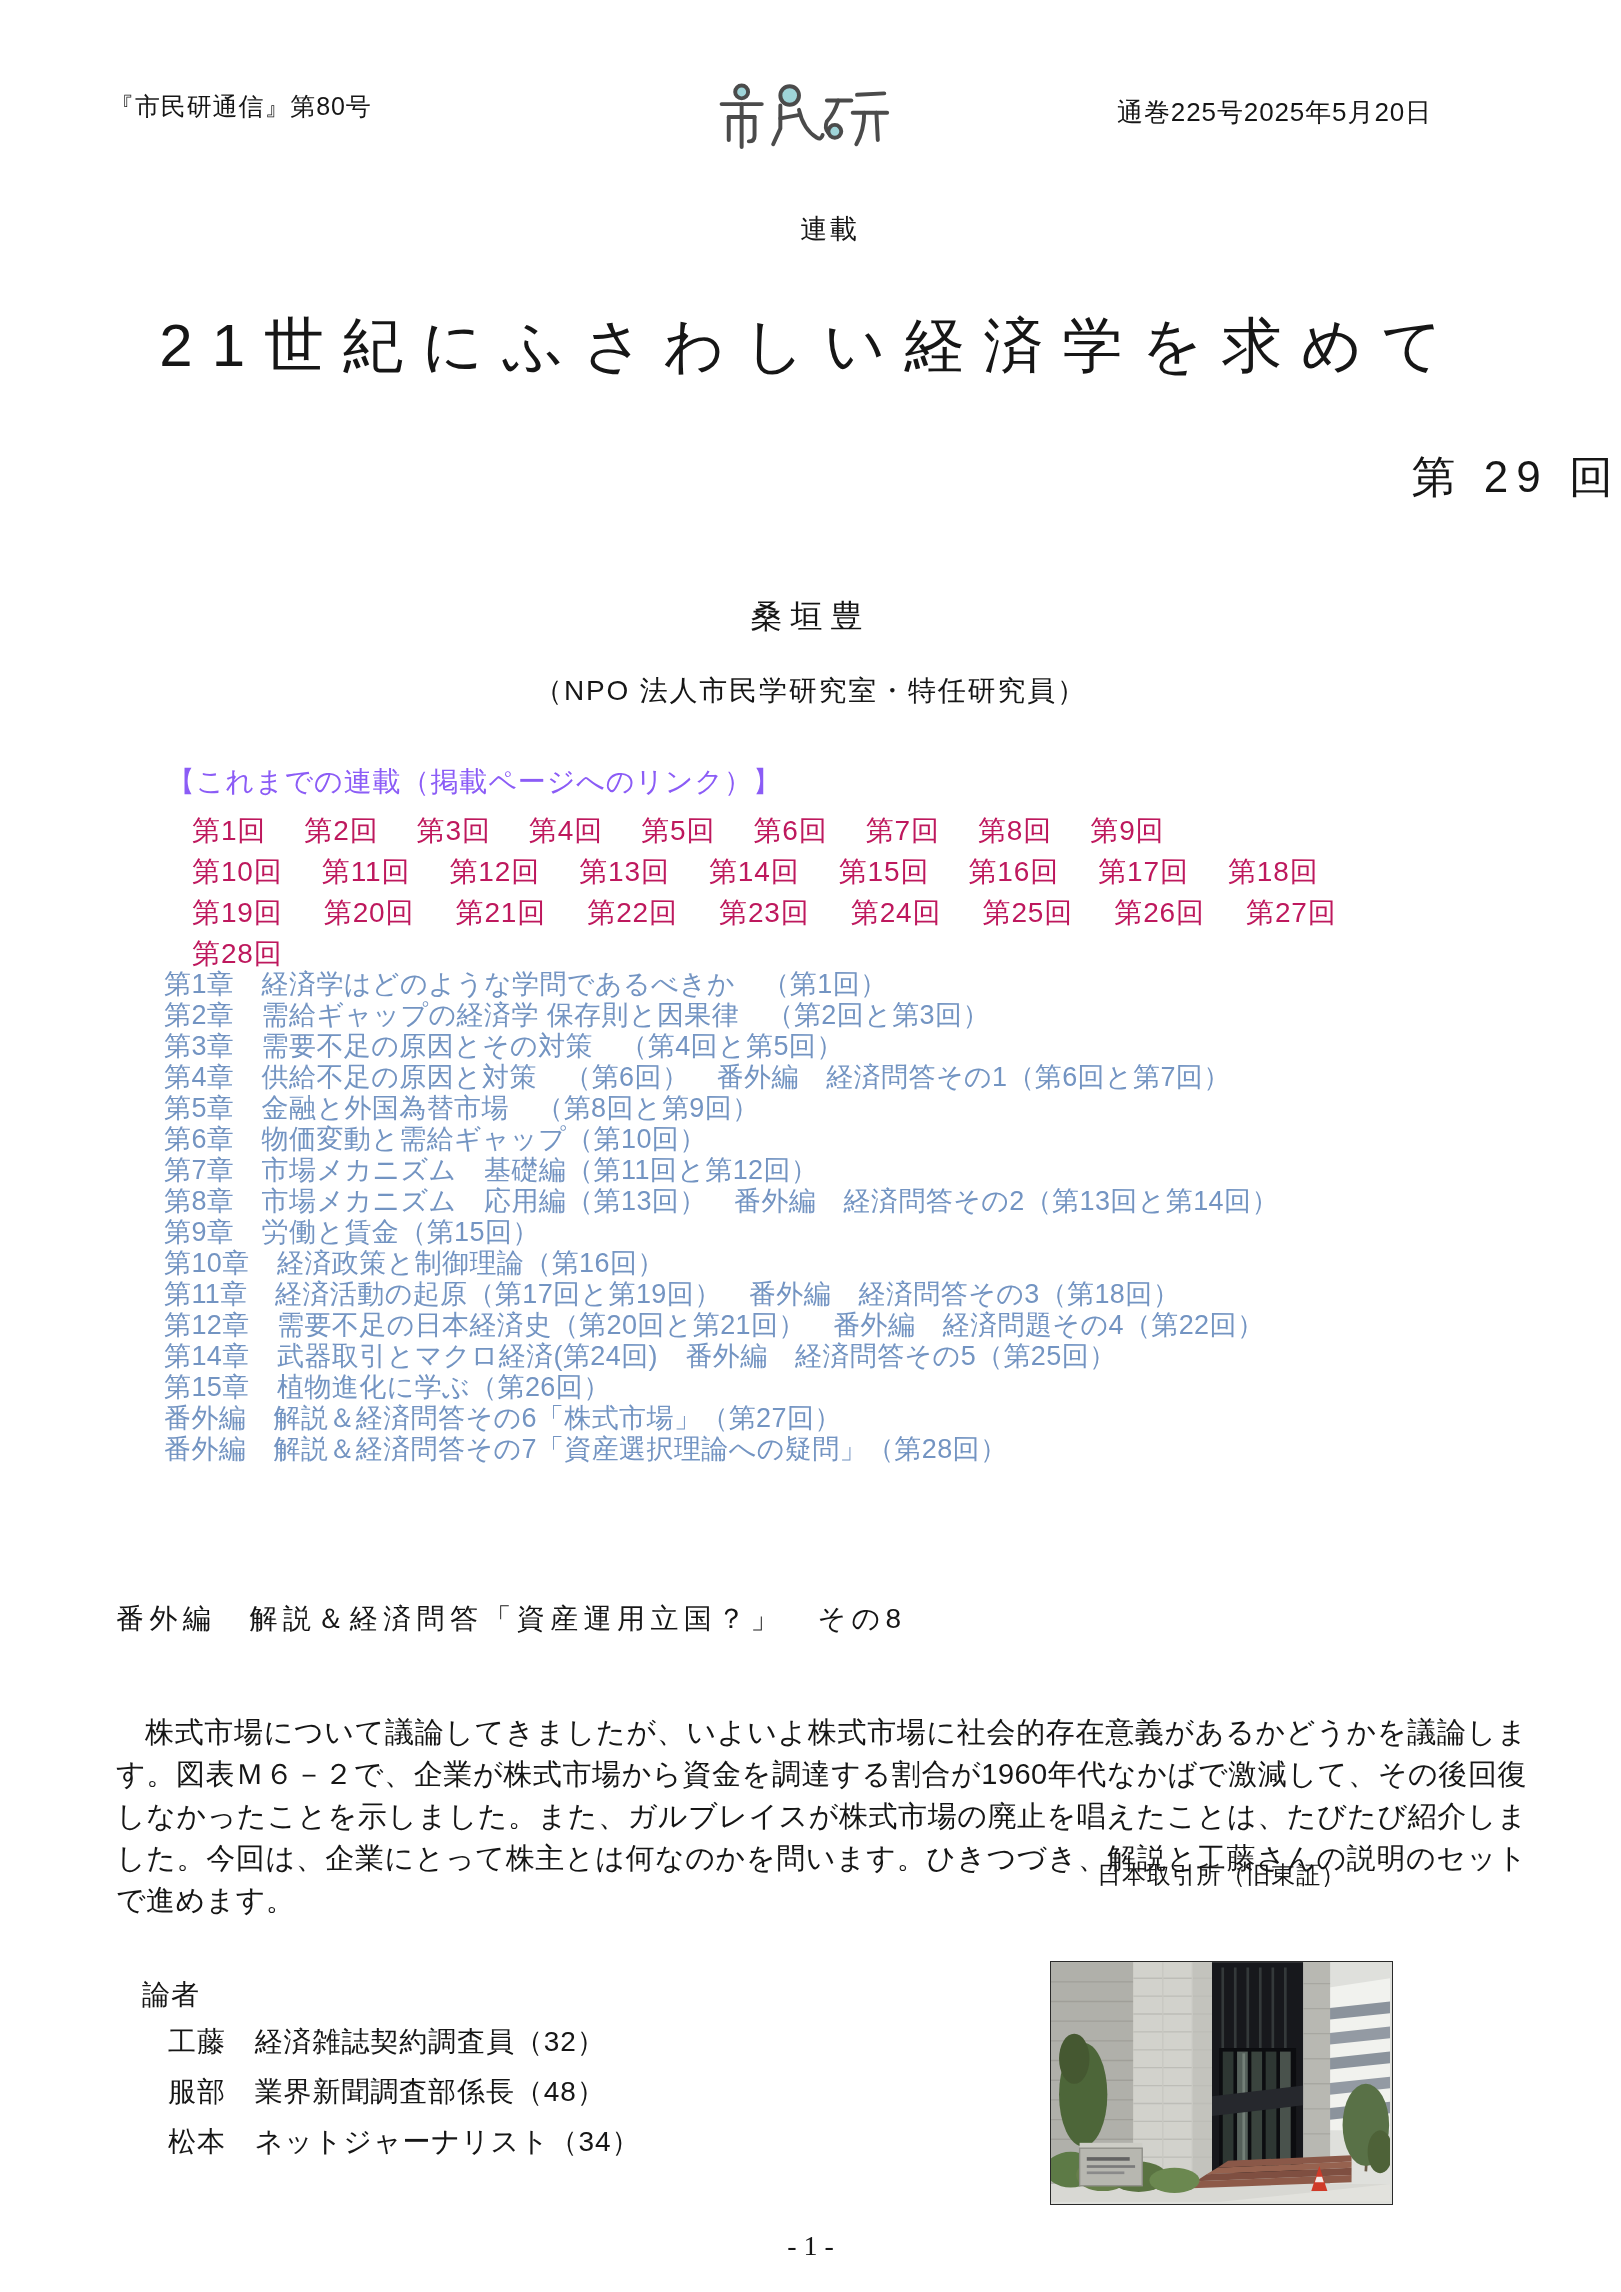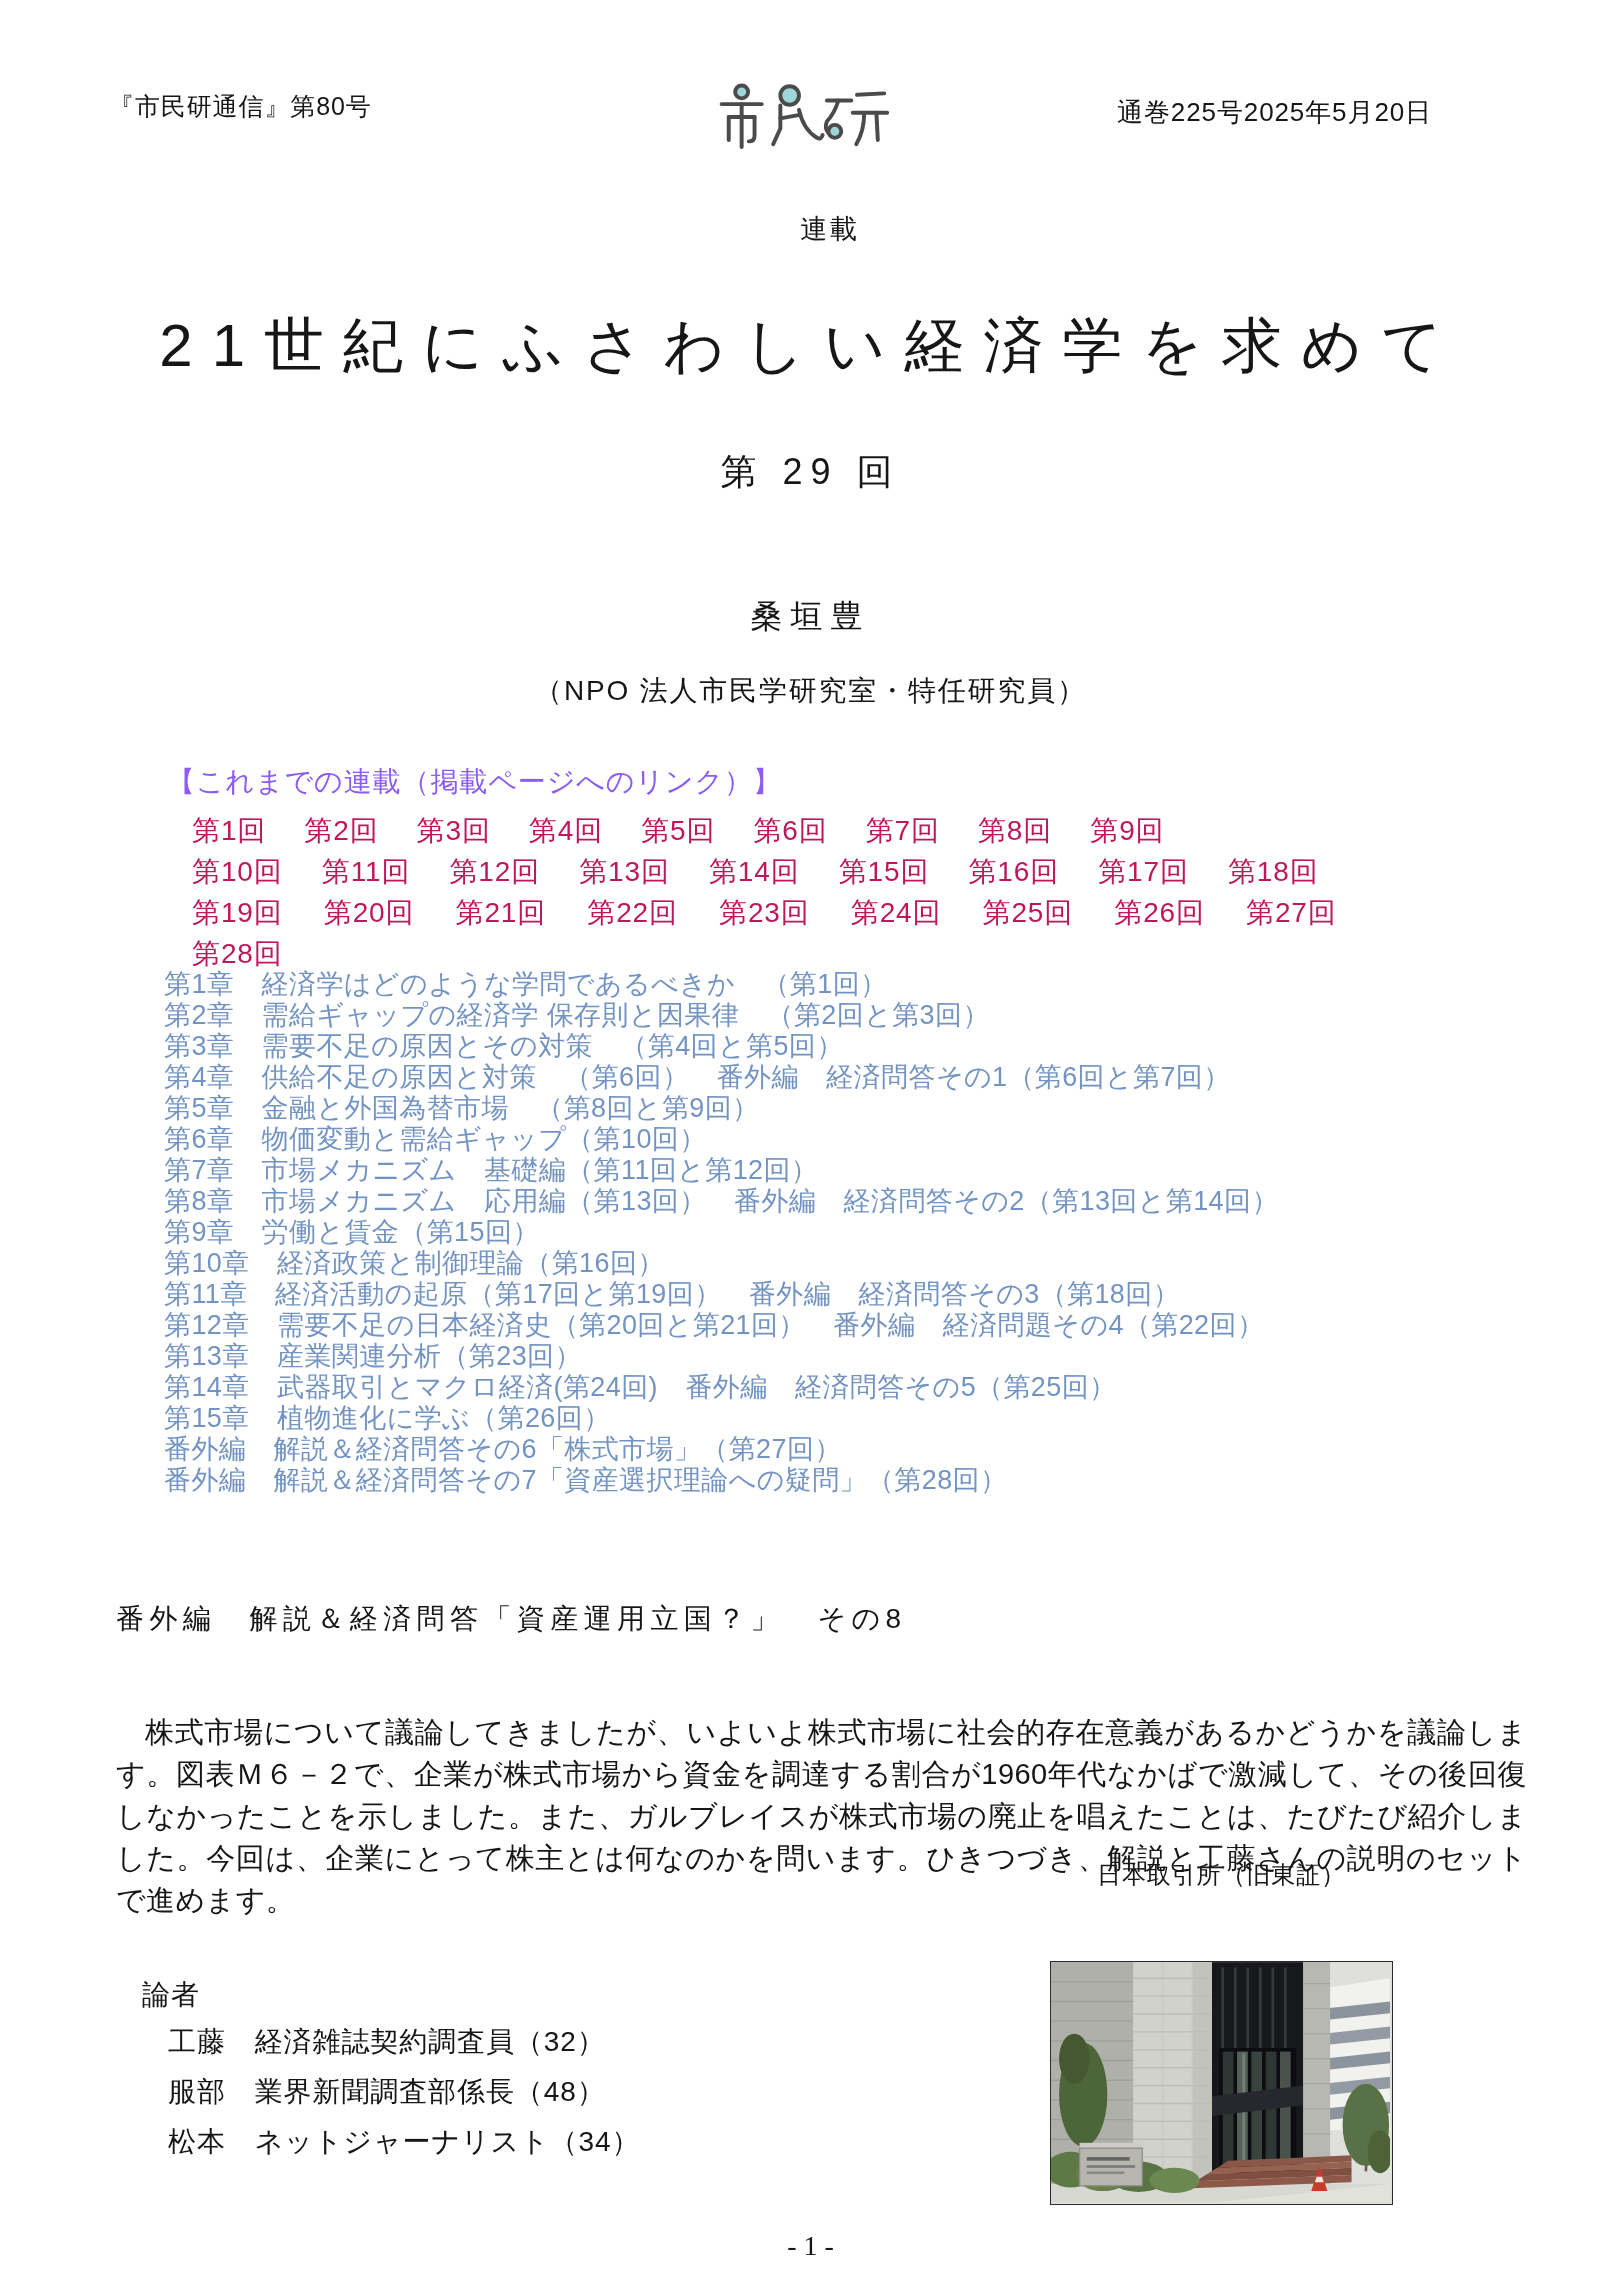--- a/index.html
+++ b/index.html
@@ -9,21 +9,21 @@
     font-family:"Liberation Sans","DejaVu Sans",sans-serif; color:#161616;
     overflow:hidden;
   }
   .hdr-left  { position:absolute; left:109px; top:90px; font-size:25px; letter-spacing:0.9px; }
   .hdr-right { position:absolute; left:1117px; top:95px; font-size:26px; letter-spacing:0.9px; }
   .logo { position:absolute; left:718px; top:72px; }
 
   .series   { position:absolute; left:0; top:211px; width:100%; text-align:center; font-size:27px; letter-spacing:2.7px;padding-left:39px; }
   .title    { position:absolute; left:0; top:306px; width:100%; text-align:center;
               font-size:60px; font-weight:500; letter-spacing:19px; white-space:nowrap; }
-  .episode  { position:absolute; left:0; top:448px; width:100%; text-align:center; font-size:36px; letter-spacing:8px; }
+  .episode  { position:absolute; left:0; top:448px; width:100%; text-align:right; font-size:44px; letter-spacing:8px; }
   .author   { position:absolute; left:0; top:595px; width:100%; text-align:center; font-size:32px; letter-spacing:8px; }
   .affil    { position:absolute; left:0; top:672px; width:100%; text-align:center; font-size:28px; letter-spacing:1.8px; }
 
   .links { position:absolute; left:116px; top:766px; width:1406px; }
   .links-heading { color:#8b5cf6; font-size:28px; line-height:32px; margin-left:51px; margin-bottom:14.3px; letter-spacing:0.9px; }
   .link-row { display:flex; margin-left:76px; height:41px; align-items:flex-start; }
   .link-row.r1 { column-gap:38px; }
   .link-row.r2 { column-gap:39px; }
   .link-row.r3 { column-gap:41px; }
   .lk { color:#be185d; font-size:28px; text-underline-offset:6.3px;
@@ -131,21 +131,20 @@
     <div class="toc-line">第3章　需要不足の原因とその対策　（第4回と第5回）</div>
     <div class="toc-line">第4章　供給不足の原因と対策　（第6回）　番外編　経済問答その1（第6回と第7回）</div>
     <div class="toc-line">第5章　金融と外国為替市場　（第8回と第9回）</div>
     <div class="toc-line">第6章　物価変動と需給ギャップ（第10回）</div>
     <div class="toc-line">第7章　市場メカニズム　基礎編（第11回と第12回）</div>
     <div class="toc-line">第8章　市場メカニズム　応用編（第13回）　番外編　経済問答その2（第13回と第14回）</div>
     <div class="toc-line">第9章　労働と賃金（第15回）</div>
     <div class="toc-line">第10章　経済政策と制御理論（第16回）</div>
     <div class="toc-line">第11章　経済活動の起原（第17回と第19回）　番外編　経済問答その3（第18回）</div>
     <div class="toc-line">第12章　需要不足の日本経済史（第20回と第21回）　番外編　経済問題その4（第22回）</div>
-    <div class="toc-line">第13章　産業関連分析（第23回）</div>
     <div class="toc-line">第14章　武器取引とマクロ経済(第24回)　番外編　経済問答その5（第25回）</div>
     <div class="toc-line">第15章　植物進化に学ぶ（第26回）</div>
     <div class="toc-line">番外編　解説＆経済問答その6「株式市場」（第27回）</div>
     <div class="toc-line">番外編　解説＆経済問答その7「資産選択理論への疑問」（第28回）</div>
   </div>
 
   <h2 class="sec-heading">番外編　解説＆経済問答「資産運用立国？」　その8</h2>
 
   <p class="body-para">株式市場について議論してきましたが、いよいよ株式市場に社会的存在意義があるかどうかを議論します。図表Ｍ６－２で、企業が株式市場から資金を調達する割合が1960年代なかばで激減して、その後回復しなかったことを示しました。また、ガルブレイスが株式市場の廃止を唱えたことは、たびたび紹介しました。今回は、企業にとって株主とは何なのかを問います。ひきつづき、解説と工藤さんの説明のセットで進めます。</p>
 

